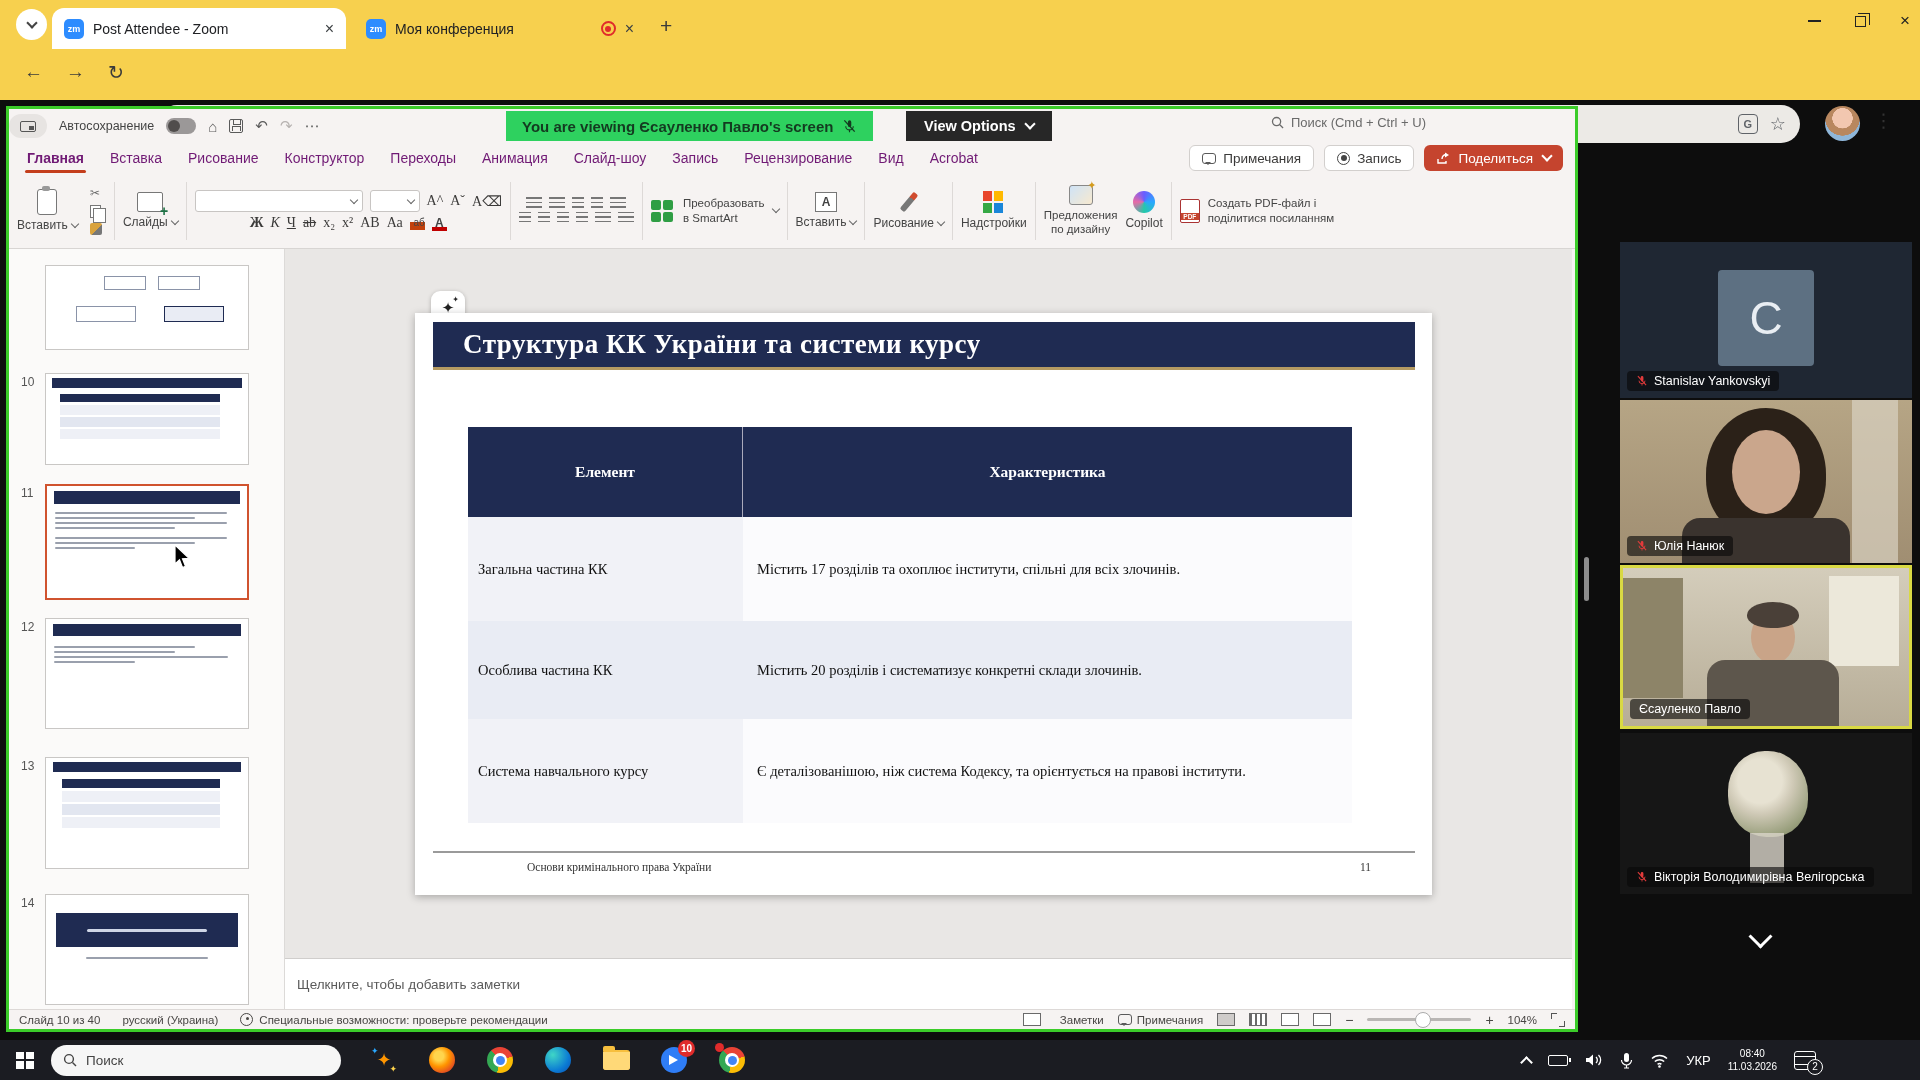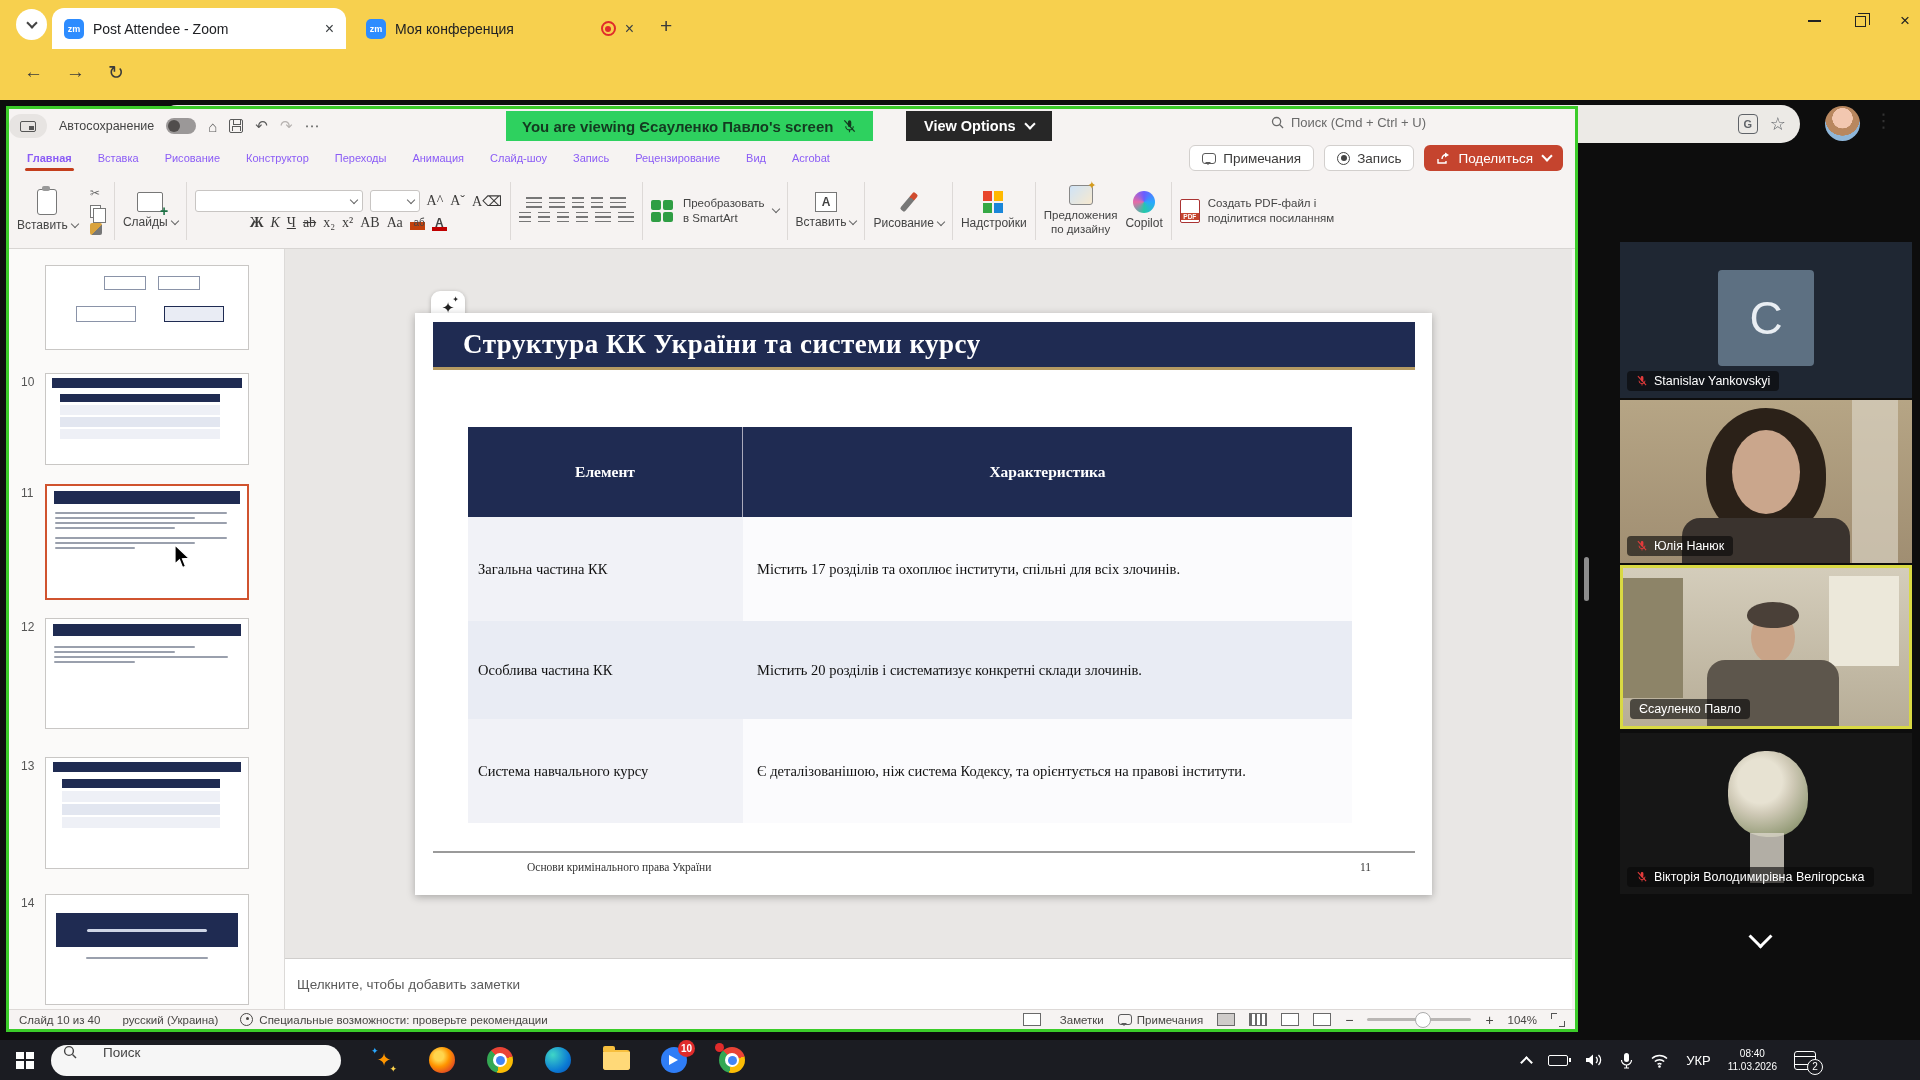--- a/index.html
+++ b/index.html
@@ -56,21 +56,21 @@
 
   .zoom-banner { left:497px; top:2px; height:30px; background:#2ed15f; display:flex; align-items:center; padding:0 16px; gap:9px; z-index:5; }
   .zoom-banner span { font-size:15px; font-weight:bold; color:#143a20; white-space:nowrap; }
   .view-options { left:897px; top:2px; height:30px; background:#272727; color:#fff; display:flex; align-items:center; gap:10px; padding:0 18px; z-index:5; }
   .view-options span { font-size:14.5px; font-weight:bold; }
   .chev-w { width:8px; height:8px; border-right:2.2px solid #fff; border-bottom:2.2px solid #fff; transform:rotate(45deg); margin-top:-4px; }
   .ppt-search { left:1262px; top:6px; display:flex; align-items:center; gap:7px; color:#6a6a6a; font-size:13px; }
 
   
   .ppt-tabrow { left:0; top:34px; width:100%; height:30px; display:flex; align-items:center; padding-left:18px; gap:26px; }
-  .rtab { font-size:11px; color:#8b5cf6; white-space:nowrap; position:relative; }
+  .rtab { font-size:14px; color:#701a75; white-space:nowrap; position:relative; }
   .rtab.sel { font-weight:bold; }
   .rtab.sel::after { content:""; position:absolute; left:-2px; right:-2px; bottom:-7px; height:3px; background:#c43e1c; border-radius:2px; }
   .tabrow-right { position:absolute; right:12px; top:2px; display:flex; gap:10px; align-items:center; }
   .pill-btn { height:26px; border:1px solid #d2cfcd; border-radius:6px; background:#fff; display:flex; align-items:center; gap:7px; padding:0 12px; font-size:13.5px; color:#3b3a39; }
   .share-btn { height:26px; border-radius:6px; background:#c5442e; color:#fff; display:flex; align-items:center; gap:8px; padding:0 12px; font-size:13.5px; }
   .bubble-ic { width:14px; height:11px; border:1.5px solid #5a5a5a; border-radius:3px; position:relative; }
   .bubble-ic::after { content:""; position:absolute; left:2px; bottom:-5px; width:0; height:0; border:3px solid transparent; border-top-color:#5a5a5a; }
   .rec-ic { width:13px; height:13px; border:1.5px solid #444; border-radius:50%; position:relative; }
   .rec-ic::after { content:""; position:absolute; inset:2.5px; background:#444; border-radius:50%; }
 
@@ -166,21 +166,21 @@
   .p-hair { position:absolute; border-radius:50% 50% 46% 46%; background:#2b2118; }
   .p-face { position:absolute; border-radius:50%; background:#caa68c; }
   .p-body { position:absolute; border-radius:18px 18px 0 0; background:#33302d; }
   .scrollbar { position:absolute; left:1584px; top:557px; width:5px; height:44px; background:#8d8d8d; border-radius:3px; }
   .more-chev { position:absolute; left:1752px; top:928px; width:17px; height:17px; border-right:3px solid #fff; border-bottom:3px solid #fff; transform:rotate(45deg); }
 
   
   .taskbar { position:absolute; left:0; top:1040px; width:1920px; height:40px; background:#1b1c22; display:flex; align-items:center; }
   .winlogo { margin-left:16px; width:17px; height:17px; display:grid; grid-template-columns:8px 8px; gap:1.5px; }
   .winlogo i { background:#fdfdfd; }
-  .tb-search { margin-left:18px; width:290px; height:31px; background:#f6f6f6; border-radius:16px; display:flex; align-items:flex-start; padding:0 12px; gap:26px; color:#444; font-size:13.5px; }
+  .tb-search { margin-left:18px; width:290px; height:31px; background:#f6f6f6; border-radius:16px; display:flex; align-items:center; padding:0 12px; gap:9px; color:#444; font-size:13.5px; }
   .tb-ic { width:30px; height:30px; margin-left:28px; position:relative; display:flex; align-items:center; justify-content:center; }
   .circle-ic { width:26px; height:26px; border-radius:50%; }
   .ff { background:radial-gradient(circle at 38% 35%, #ffd54d 0 20%, #ff9500 45%, #e6551d 72%, #b5321a); }
   .chrome-ic { background:conic-gradient(from -45deg, #ea4335 0 33%, #fbbc05 33% 66%, #34a853 66% 100%); position:relative; }
   .chrome-ic::before { content:""; position:absolute; inset:6px; background:#fff; border-radius:50%; }
   .chrome-ic::after { content:""; position:absolute; inset:8.5px; background:#4285f4; border-radius:50%; }
   .edge { background:radial-gradient(circle at 30% 30%, #3fd6c6, #0b7bd4 62%, #0a4db3); }
   .folder-ic { width:27px; height:20px; background:#f7bf3e; border-radius:2px 3px 3px 3px; position:relative; }
   .folder-ic::before { content:""; position:absolute; left:0; top:-4px; width:12px; height:5px; background:#f7bf3e; border-radius:2px 2px 0 0; }
   .folder-ic::after { content:""; position:absolute; left:0; top:2px; right:0; bottom:0; background:#ffd978; border-radius:0 0 3px 3px; }

